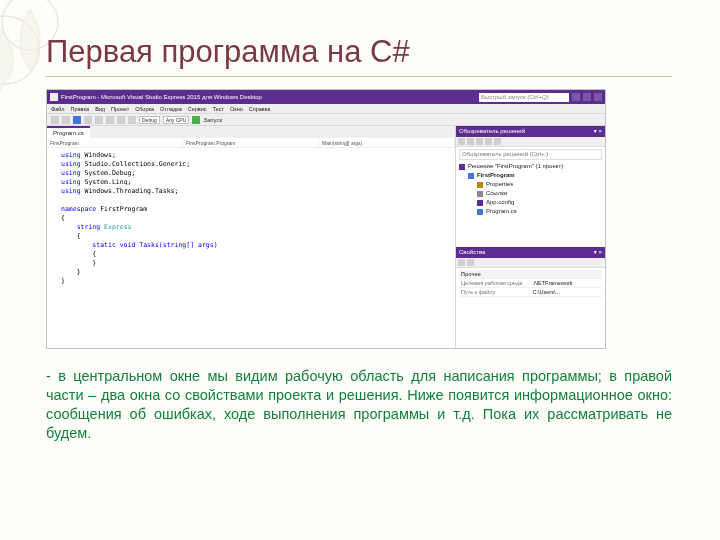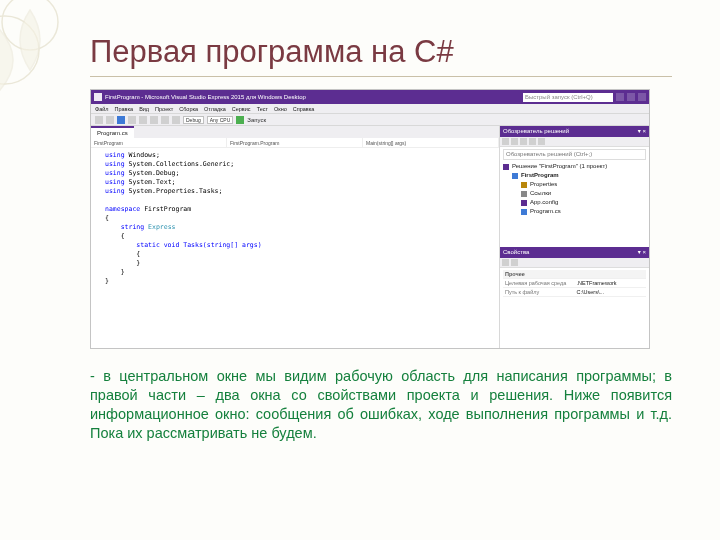--- a/index.html
+++ b/index.html
@@ -12,21 +12,21 @@
   }
   .deco {
     position: absolute;
     top: -20px; left: -40px;
     width: 120px; height: 160px;
     opacity: 0.5;
   }
   .deco svg { width: 100%; height: 100%; }
   .slide {
     position: relative;
-    padding: 34px 48px 20px 90px;
+    padding: 34px 48px 20px 46px;
     width: 100%;
     height: 100%;
   }
   .title {
     font-size: 31px;
     color: #7a3a42;
     font-weight: 400;
     border-bottom: 1px solid #c9c0a8;
     padding-bottom: 6px;
     margin-bottom: 12px;
@@ -187,24 +187,24 @@
           <div class="tab">
             <span>Program.cs</span>
           </div>
         </div>
         <div class="navbar">
           <div class="navsel">FirstProgram</div>
           <div class="navsel">FirstProgram.Program</div>
           <div class="navsel">Main(string[] args)</div>
         </div>
         <div class="code"><span class="kw">using</span> <span>Windows</span>;
-<span class="kw">using</span> <span>System.Collections.Generic</span>;
+<span class="kw">using</span> <span>Studio.Collections.Generic</span>;
 <span class="kw">using</span> <span>System.Debug</span>;
-<span class="kw">using</span> <span>System.Text</span>;
-<span class="kw">using</span> <span>System.Properties.Tasks</span>;
+<span class="kw">using</span> <span>System.Linq</span>;
+<span class="kw">using</span> <span>Windows.Threading.Tasks</span>;
 
 <span class="kw">namespace</span> <span>FirstProgram</span>
 {
     <span class="kw">string</span> <span class="cls">Express</span>
     {
         <span class="kw">static void Tasks(string[] args)</span>
         {
         }
     }
 }</div>

